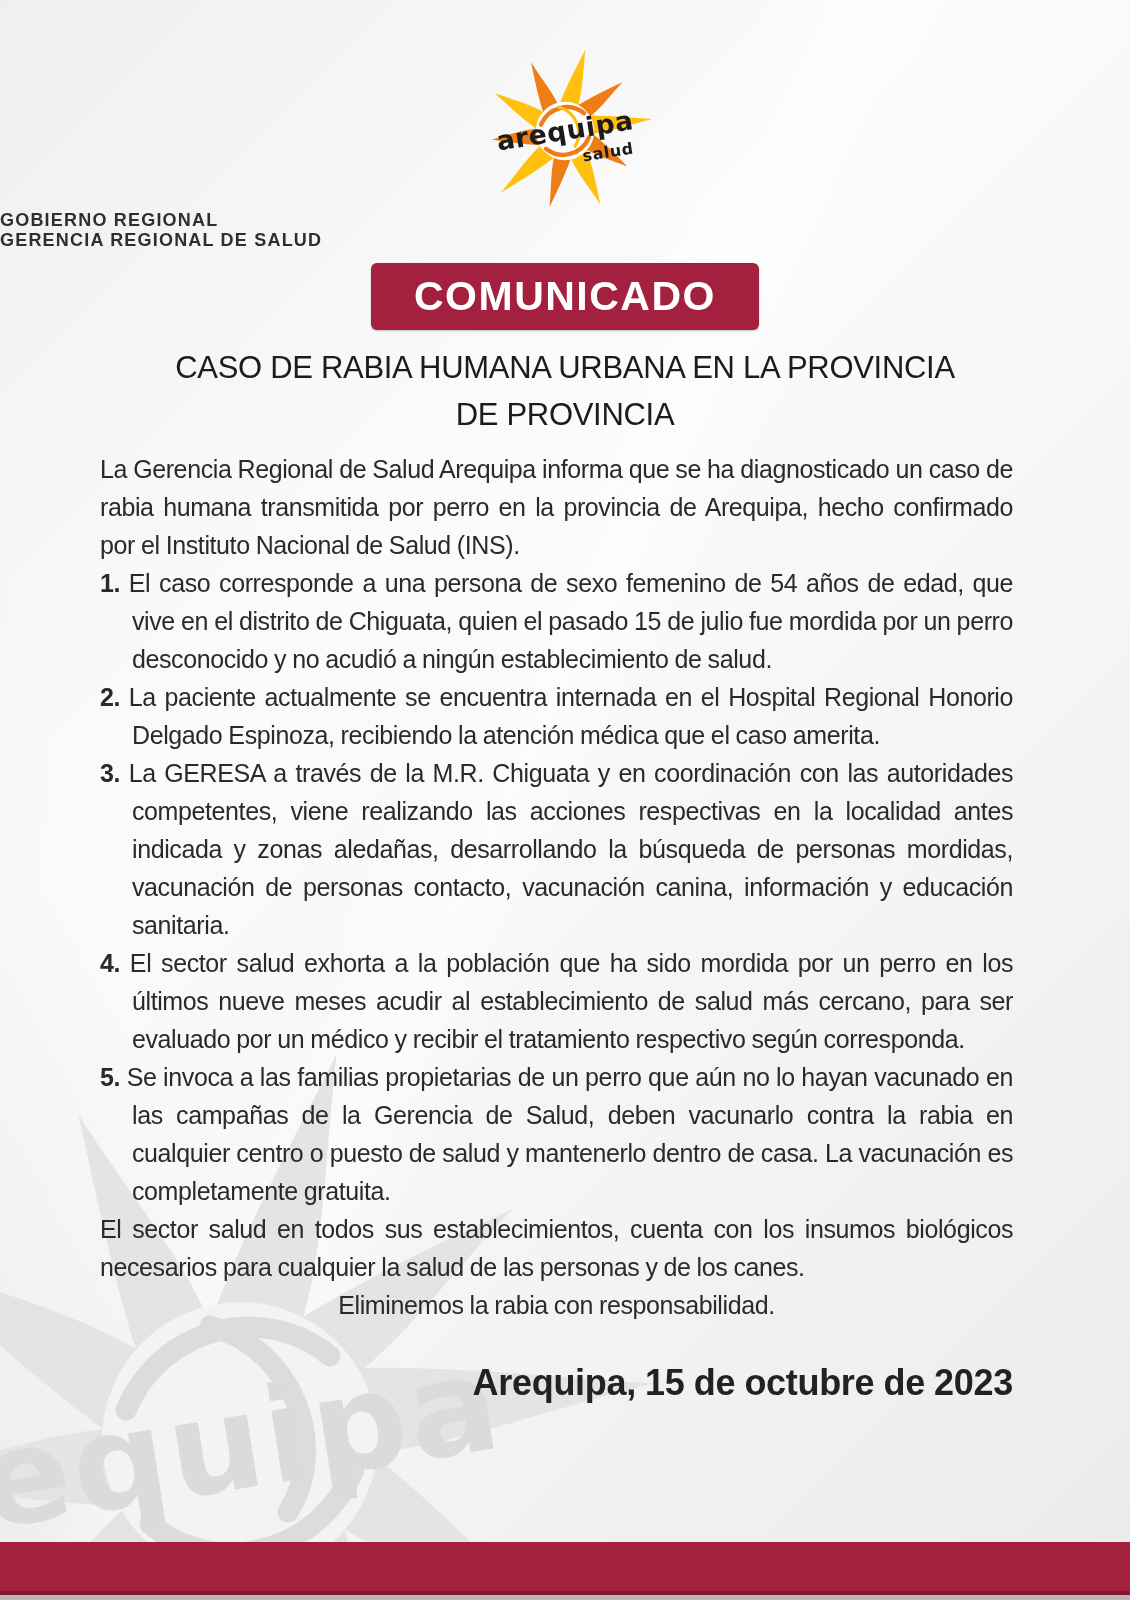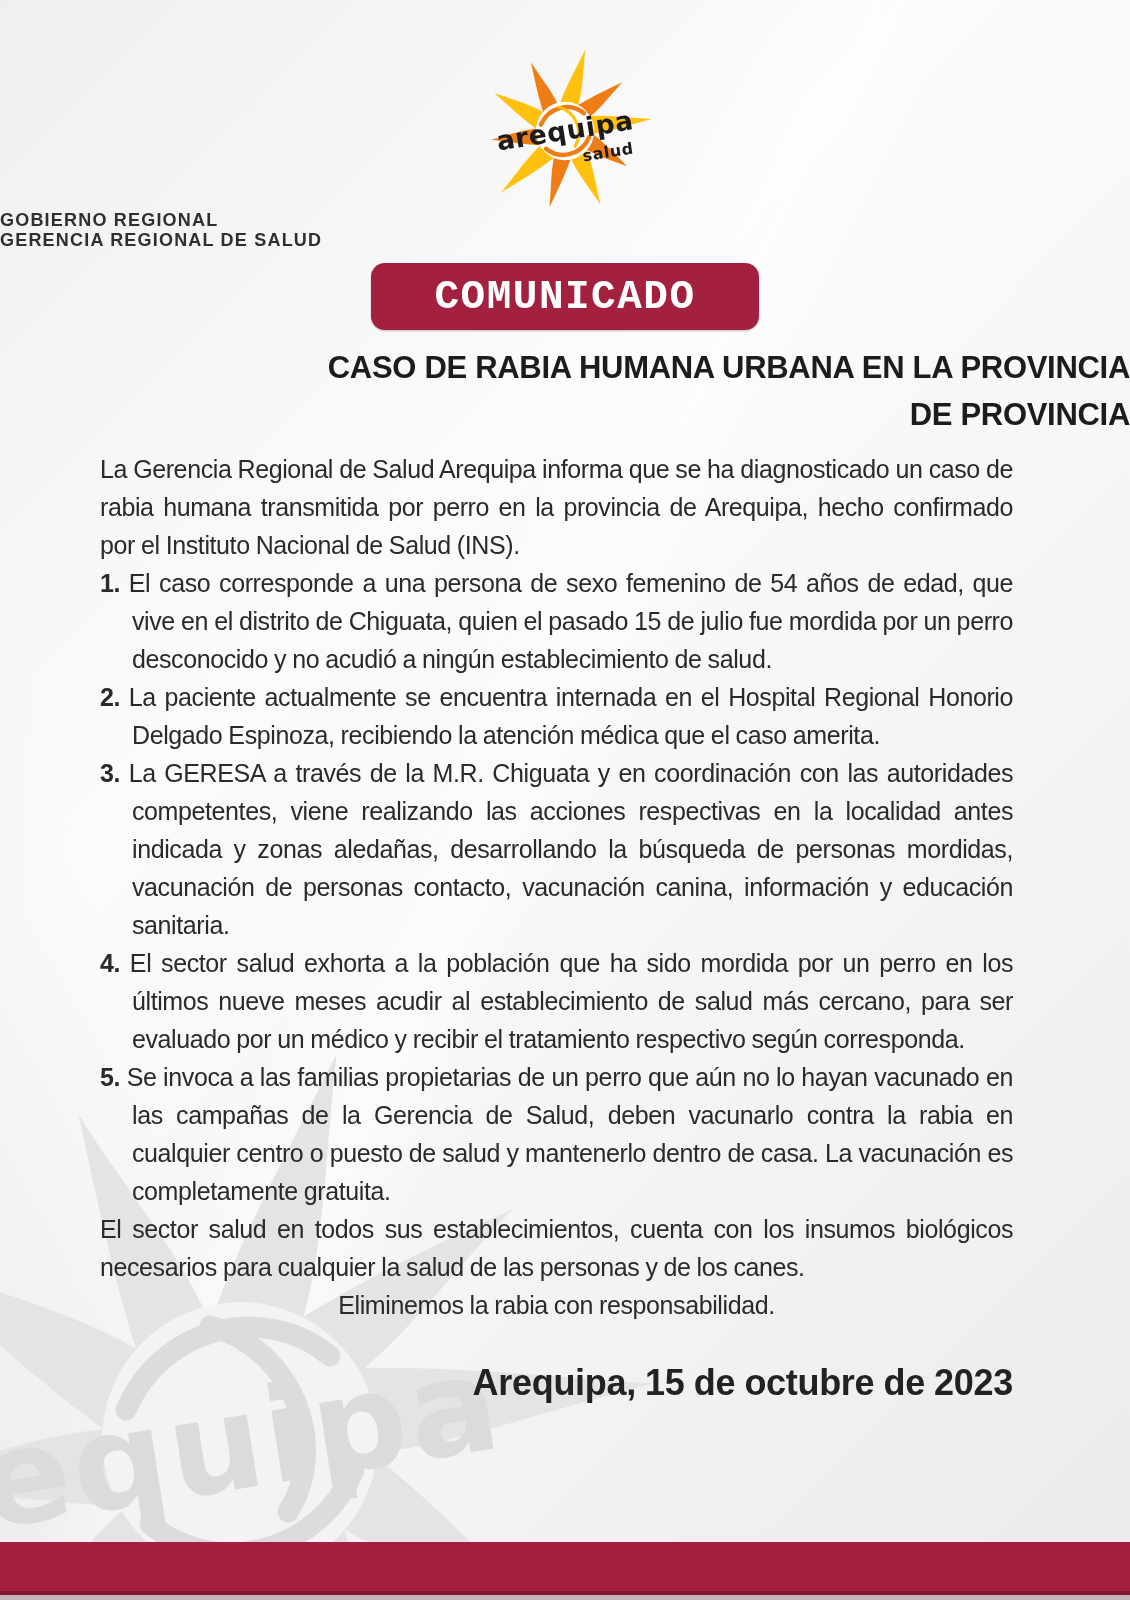--- a/index.html
+++ b/index.html
@@ -23,32 +23,31 @@
   
   .logo-wrap{position:absolute;top:36px;left:0;width:100%;text-align:center;}
   .logo-svg{width:330px;height:190px;}
   .org-lines{
     position:absolute;top:210px;left:0;width:100%;
     font-weight:bold;color:#2f2f31;font-size:18px;line-height:20px;letter-spacing:1.2px;
   }
   
   .banner{
     position:absolute;top:263px;left:50%;transform:translateX(-50%);
-    width:388px;height:67px;border-radius:14px;
+    width:388px;height:67px;border-radius:6px;
     display:flex;align-items:center;justify-content:center;
     box-shadow:0 1px 2px rgba(0,0,0,.25);
-    font-family:Liberation Mono, monospace;
   }
   .banner span{
     color:#ffffff;font-weight:bold;font-size:41px;letter-spacing:1.5px;
   }
   
   .doc-title{
-    position:absolute;top:344px;left:0;width:100%;text-align:right;
-    font-weight:bold;color:#1c1c1e;font-size:31px;line-height:47px;letter-spacing:-0.3px;
+    position:absolute;top:344px;left:0;width:100%;text-align:center;
+    font-weight:normal;color:#1c1c1e;font-size:31px;line-height:47px;letter-spacing:-0.3px;
     margin:0;
   }
   
   .content{
     position:absolute;top:450px;left:100px;width:913px;
     color:#2a2a2c;font-size:25px;line-height:38px;
     letter-spacing:-0.4px;word-spacing:-0.5px;text-align:justify;
   }
   .content p{margin:0;}
   .item{padding-left:32px;text-indent:-32px;}

